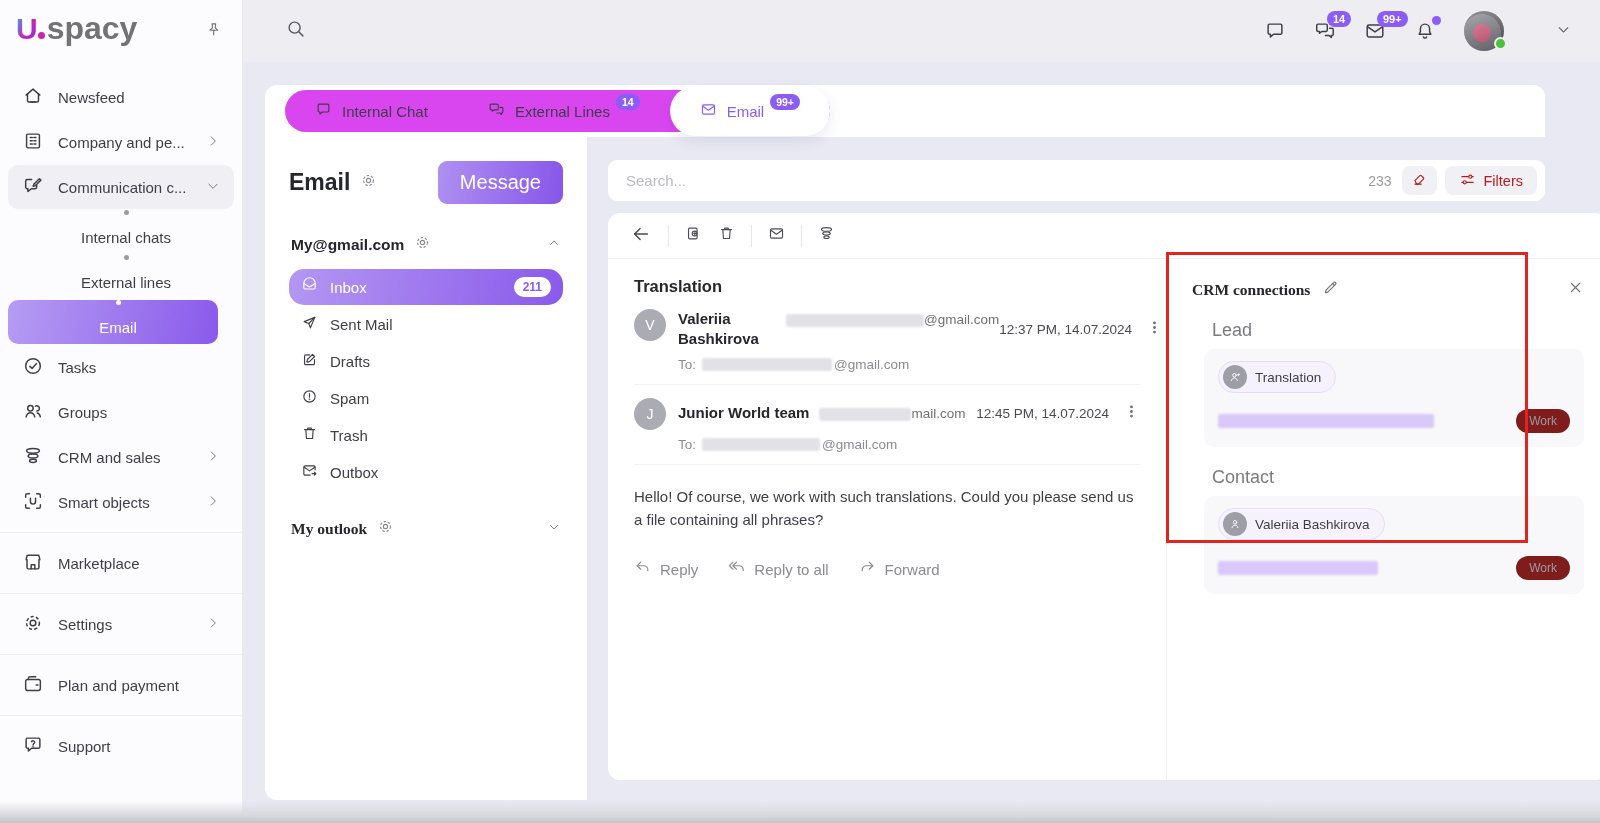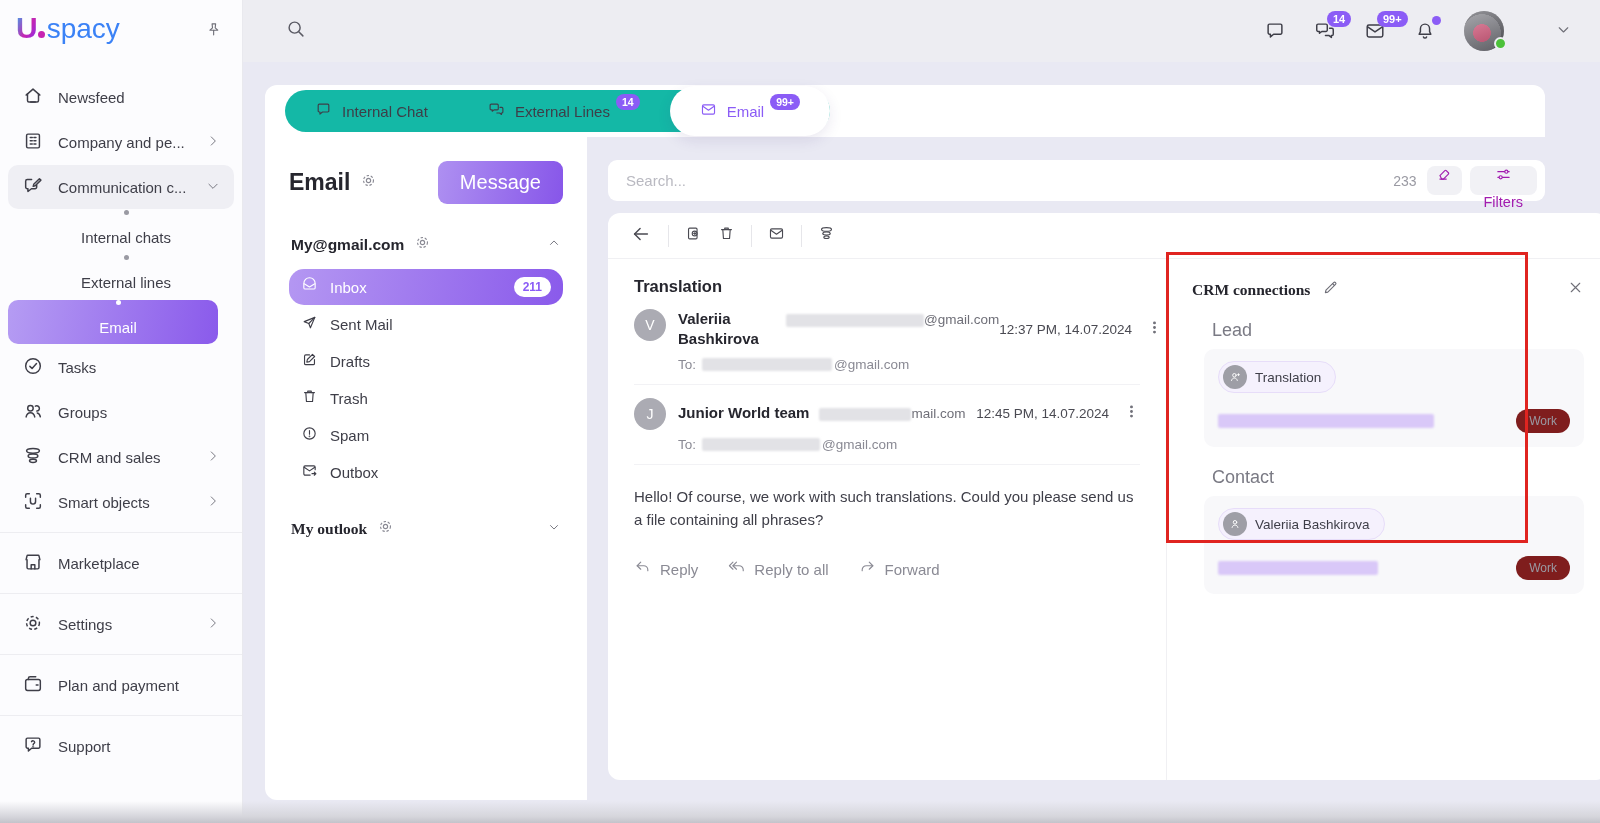--- a/index.html
+++ b/index.html
@@ -11,21 +11,21 @@
   .ic { width:22px; height:22px; stroke:currentColor; fill:none; stroke-width:1.6; stroke-linecap:round; stroke-linejoin:round; flex:none; }
   .ic-sm { width:17px; height:17px; }
   .ic-xs { width:14px; height:14px; }
 
   
   .sidebar { position:absolute; left:0; top:0; width:243px; height:823px; background:#FCFCFE; border-right:1px solid #E9E9EE; z-index:4; }
   .sb-head { height:62px; display:flex; align-items:center; justify-content:space-between; padding:0 20px 0 16px; }
   .logo { display:flex; align-items:baseline; }
   .logo-u { font-size:30px; font-weight:800; background:linear-gradient(120deg,#2FB3F0 0%,#C724B1 55%,#7B2FF7 100%); -webkit-background-clip:text; background-clip:text; color:transparent; position:relative; letter-spacing:-1px; }
   .logo-dot { width:7px; height:7px; border-radius:50%; background:#C724B1; display:inline-block; margin:0 2px 14px 1px; }
-  .logo-rest { font-size:28px; font-weight:400; color:#3b82f6; letter-spacing:0; }
+  .logo-rest { font-size:32px; font-weight:700; color:#737373; letter-spacing:0; }
   .pin { color:#6F6F78; }
   .nav { padding:12px 0 0; }
   .nav-item { height:44px; display:flex; align-items:center; gap:14px; padding:0 14px; margin:1px 8px; border-radius:10px; font-size:15px; color:#3E3E48; cursor:pointer; }
   .nav-item .chev { margin-left:auto; color:#6F6F78; }
   .nav-item.hl { background:#EFEFF4; }
   .nav-sub { padding-left:24px;flex-direction:column; }
   .dot { width:5px; height:5px; border-radius:50%; background:#9A9AA3; margin:0 8px; flex:none; }
   .nav-active { background:linear-gradient(100deg,#B59CF3 0%,#8A5AEB 100%); color:#fff; margin-right:24px; }
   .nav-active .dot { background:#fff; }
   .sb-div { height:1px; background:#EDEDF1; margin:8px 0; }
@@ -36,21 +36,21 @@
   .badge-wrap { position:relative; display:flex; }
   .p-badge { position:absolute; top:-9px; left:13px; background:#8B5CF6; color:#fff; font-size:11px; font-weight:700; border-radius:9px; padding:2px 6px; line-height:1.1; }
   .bell-dot { position:absolute; top:-4px; right:-5px; width:9px; height:9px; border-radius:50%; background:#8B5CF6; }
   .avatar { position:relative; width:40px; height:40px; border-radius:50%; background:radial-gradient(circle at 45% 55%, #E0577E 0 28%, #7d7d85 29% 60%, #5a5a62 61%); overflow:hidden; flex:none; }
   .avatar::after { content:""; position:absolute; inset:0; background:linear-gradient(160deg, rgba(255,255,255,.35), rgba(0,0,0,.25)); }
   .av-status { position:absolute; right:-2px; bottom:-2px; width:13px; height:13px; border-radius:50%; background:#4CC13A; border:2px solid #EDEDF2; z-index:2; }
   .tb-caret { color:#6F6F78; }
 
   
   .tabbar { position:absolute; left:265px; top:85px; width:1280px; height:52px; background:#fff; border-radius:12px 12px 0 0; display:flex; align-items:center; padding-left:20px; z-index:2; }
-  .tabs-pill { background:#14b8a6; border-radius:26px; height:42px; display:flex; align-items:center; }
+  .tabs-pill { background:#d946ef; border-radius:26px; height:42px; display:flex; align-items:center; }
   .tab { display:flex; align-items:center; gap:10px; padding:0 30px; font-size:15px; color:#3E3E48; height:100%; cursor:pointer; }
   .tab-badge { background:#8B5CF6; color:#fff; font-size:10.5px; font-weight:700; border-radius:9px; padding:2px 6px; transform:translateY(-9px); margin-left:-4px; }
   .tab-active { background:#fff; border-radius:26px; height:50px; box-shadow:0 5px 14px rgba(60,40,120,.10); color:#8B5CF6; display:flex; align-items:center; gap:10px; padding:0 30px; font-size:15px; cursor:pointer; }
 
   
   .folders { position:absolute; left:265px; top:137px; width:322px; height:663px; background:#fff; border-radius:0 0 0 12px; padding:24px; z-index:2; }
   .f-head { display:flex; align-items:center; }
   .f-title { font-size:23px; font-weight:700; color:#26262E; margin-right:10px; }
   .gear { color:#8A8A94; }
   .msg-btn { margin-left:auto; background:linear-gradient(100deg,#AE90F1 0%,#8756E9 100%); color:#fff; font-size:20px; border:none; border-radius:9px; padding:10px 22px; cursor:pointer; font-family:inherit; }
@@ -61,21 +61,21 @@
   .f-item { height:36px; display:flex; align-items:center; gap:12px; padding:0 12px; font-size:15px; color:#3E3E48; border-radius:9px; margin:1px 0; cursor:pointer; }
   .f-item.active { background:linear-gradient(100deg,#B497F2 0%,#8A5AEB 100%); color:#fff;border-radius:15px; }
   .f-badge { margin-left:auto; background:#fff; color:#8B5CF6; font-size:12px; font-weight:700; border-radius:10px; padding:3px 9px; }
   .acct2 { margin-top:28px;font-family:Liberation Serif, serif; }
 
   
   .searchrow { position:absolute; left:608px; top:160px; width:937px; height:41px; background:#fff; border-radius:9px; display:flex; align-items:center; padding:0 8px 0 18px; z-index:2; }
   .search-input { border:none; outline:none; flex:1; font-size:15px; font-family:inherit; color:#3E3E48; background:transparent; }
   .search-input::placeholder { color:#B9B9C1; }
   .s-count { color:#9A9AA3; font-size:14px; margin-right:10px; }
-  .tool-btn { background:#F1F1F5; border:none; border-radius:8px; height:29px; display:flex; align-items:center; gap:8px; padding:0 9px; color:#a21caf; cursor:pointer; font-family:inherit;flex-direction:column; }
+  .tool-btn { background:#F1F1F5; border:none; border-radius:8px; height:29px; display:flex; align-items:center; gap:8px; padding:0 9px; color:#b91c1c; cursor:pointer; font-family:inherit; }
   .filters-btn { margin-left:8px; padding:0 14px; font-size:14.5px; }
 
   
   .mailcard { position:absolute; left:608px; top:213px; width:1000px; height:567px; background:#fff; border-radius:12px; z-index:2; }
   .m-toolbar { height:46px; border-bottom:1px solid #F0F0F3; display:flex; align-items:center; gap:16px; padding:0 22px; color:#4A4A52; }
   .t-sep { width:1px; height:22px; background:#E6E6EA; }
   .thread { position:absolute; left:0; top:46px; width:559px; bottom:0; border-right:1px solid #F0F0F3; padding:18px 26px 0; }
   .th-title { font-size:16.5px; font-weight:700; color:#26262E; }
   .msg { border-bottom:1px solid #F2F2F5; padding:13px 0 12px; }
   .msg-top { display:flex; align-items:flex-start; }
@@ -359,33 +359,33 @@
       </div>
       <div class="f-item">
         <span><svg class="ic ic-sm" viewBox="0 0 24 24">
               <path d="M19 12v5.5a1.8 1.8 0 0 1-1.8 1.8H6.8A1.8 1.8 0 0 1 5 17.5V7.3a1.8 1.8 0 0 1 1.8-1.8H12"></path>
               <path d="M16.2 4.8l3 3L12 15l-3.8.8L9 12z"></path>
             </svg></span>
         <span>Drafts</span>
       </div>
       <div class="f-item">
         <span><svg class="ic ic-sm" viewBox="0 0 24 24">
+              <circle cx="12" cy="12" r="8"></circle>
+              <line x1="12" y1="8" x2="12" y2="13"></line>
+              <circle cx="12" cy="16" r="0.4"></circle>
+            </svg></span>
+        <span>Spam</span>
+      </div>
+      <div class="f-item">
+        <span><svg class="ic ic-sm" viewBox="0 0 24 24">
               <path d="M5 6.5h14"></path>
               <path d="M6.8 6.5l.9 12.5h8.6l.9-12.5"></path>
               <path d="M9.5 6.5V4.5h5v2"></path>
             </svg></span>
         <span>Trash</span>
-      </div>
-      <div class="f-item">
-        <span><svg class="ic ic-sm" viewBox="0 0 24 24">
-              <circle cx="12" cy="12" r="8"></circle>
-              <line x1="12" y1="8" x2="12" y2="13"></line>
-              <circle cx="12" cy="16" r="0.4"></circle>
-            </svg></span>
-        <span>Spam</span>
       </div>
       <div class="f-item">
         <span><svg class="ic ic-sm" viewBox="0 0 24 24">
               <path d="M20 11V7.3a1.8 1.8 0 0 0-1.8-1.8H5.8A1.8 1.8 0 0 0 4 7.3v9.4a1.8 1.8 0 0 0 1.8 1.8H13"></path>
               <path d="M4.5 7.5l7.5 5 7.5-5"></path>
               <path d="M15.5 16.5h5.5m0 0l-2.2-2.2m2.2 2.2l-2.2 2.2"></path>
             </svg></span>
         <span>Outbox</span>
       </div>
     </div>

